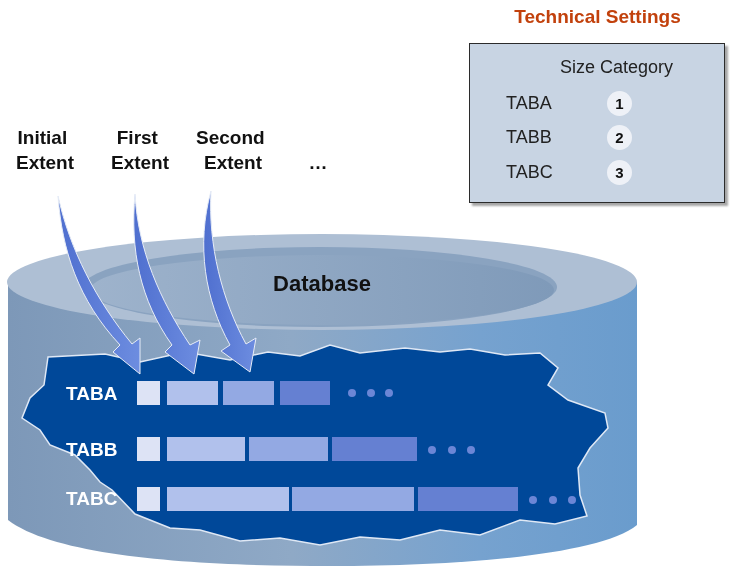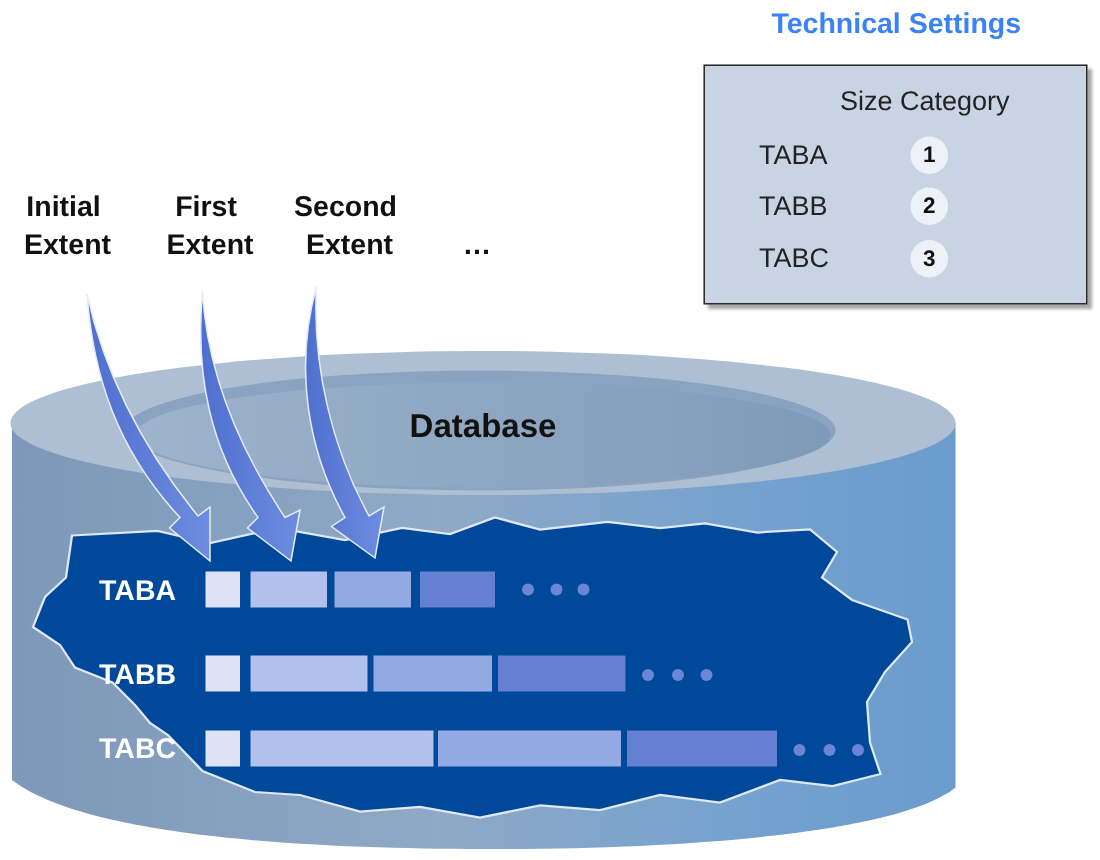--- a/index.html
+++ b/index.html
@@ -2,21 +2,21 @@
 <html><head>
 <meta charset="utf-8">
 <style>
   html, body { margin:0; padding:0; background:#ffffff; }
   body { width:733px; height:573px; position:relative; overflow:hidden;
          font-family:"Liberation Sans", sans-serif; }
   #diagram { position:absolute; left:0; top:0; width:733px; height:573px; }
   .lbl { font-family:"Liberation Sans", sans-serif; font-weight:bold; fill:#111; }
   .tab-lbl { font-family:"Liberation Sans", sans-serif; font-weight:bold; fill:#ffffff; font-size:19px; }
   .ts-title { position:absolute; left:470px; top:6px; width:255px; text-align:center;
-              font-weight:bold; font-size:19px; color:#3b82f6; }
+              font-weight:bold; font-size:19px; color:#c2410c; }
   .ts-box { position:absolute; left:469px; top:43px; width:254px; height:158px;
             background:#c8d4e3; border:1.5px solid #2b2b2b;
             box-shadow:3px 3px 2px rgba(0,0,0,0.35); }
   .ts-head { position:absolute; left:90px; top:13px; font-size:18px; color:#222;text-align:right; }
   .ts-row { position:absolute; left:36px; height:26px; width:200px; }
   .ts-row .name { position:absolute; left:0; top:2px; font-size:18px; color:#222; }
   .ts-row .badge { position:absolute; left:101px; top:0; width:25px; height:25px; border-radius:50%;
                    background:#eef1f7; text-align:center; line-height:26px;
                    font-weight:bold; font-size:15px; color:#111; }
 </style>

